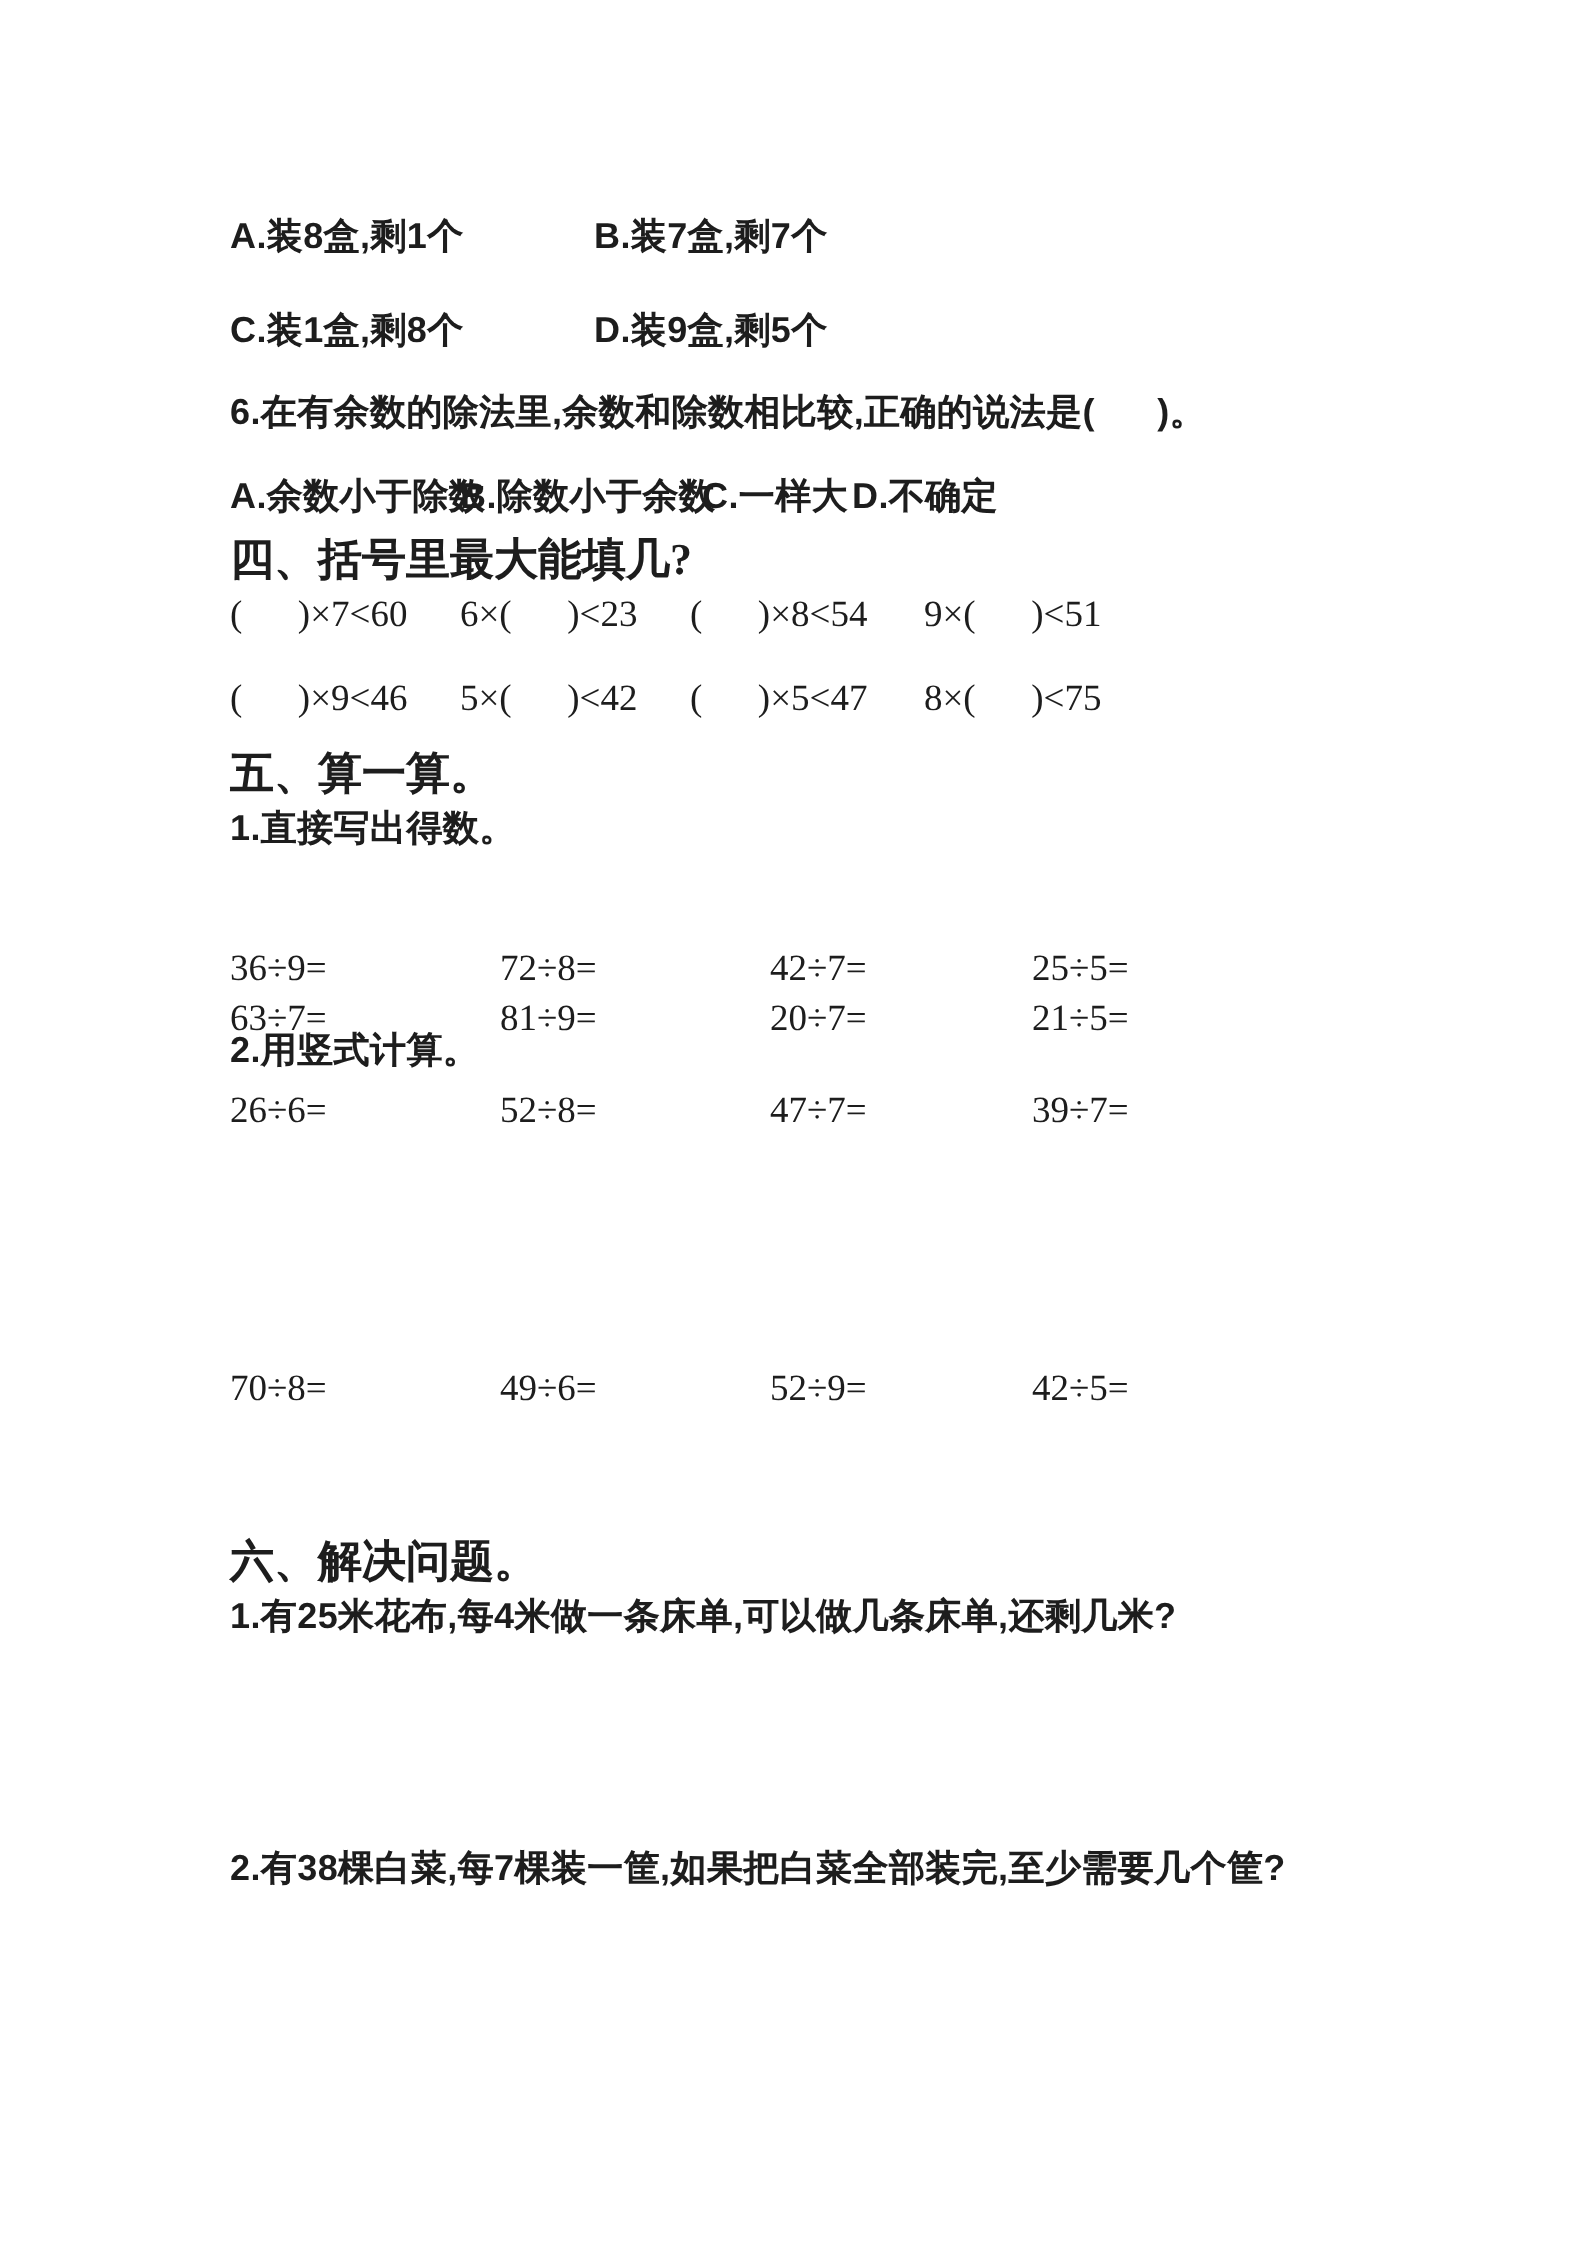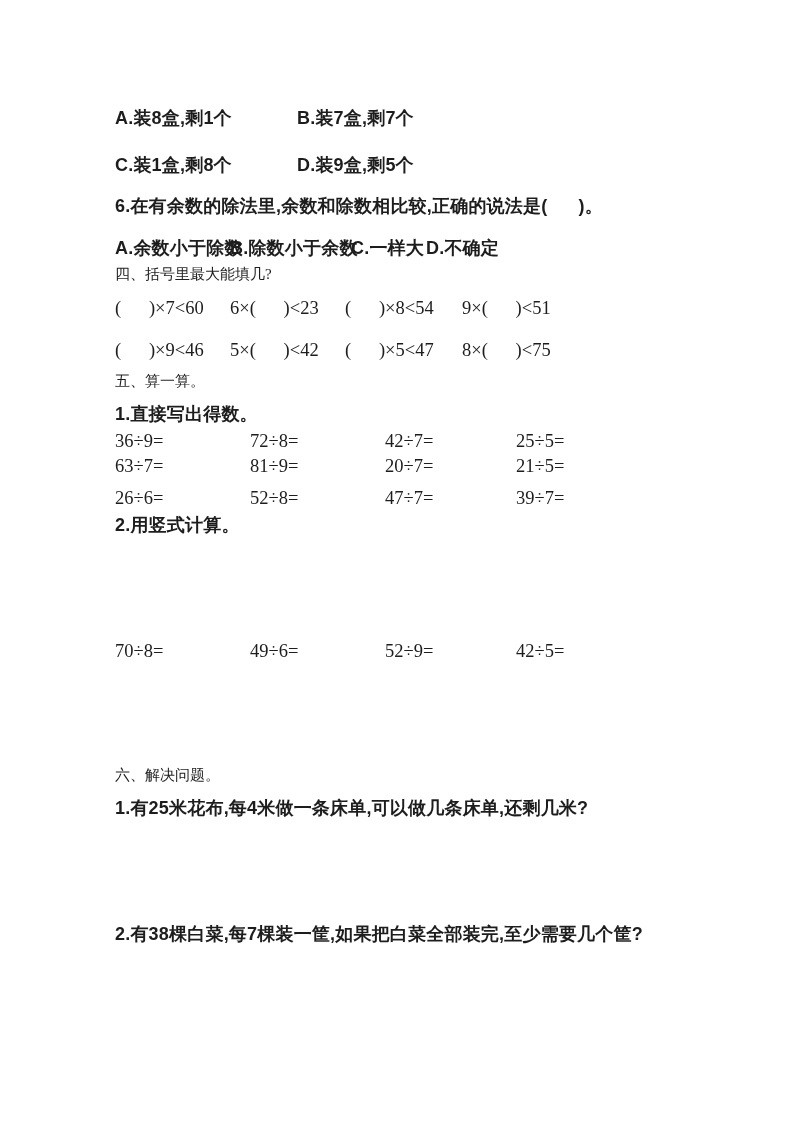--- a/index.html
+++ b/index.html
@@ -20,36 +20,36 @@
   }
   .line > span { flex: 0 0 auto; white-space: pre; }
   .hei {            
     font-family: "Liberation Sans", sans-serif;
     font-weight: 600;
     font-size: 18px;
     letter-spacing: 0.2px;
   }
   .song {           
     font-family: "Liberation Serif", serif;
-    font-weight: 400;
-    font-size: 15px;
+    font-weight: 700;
+    font-size: 22px;
   }
   .math {           
     font-family: "Liberation Serif", serif;
     font-weight: 400;
     font-size: 18.5px;
     justify-content: center;
   }
   
   .w182 { width: 182px; }
   .w115 { width: 115px; }
   .w121 { width: 121px; }
   .w75  { width: 75px; }
   .w117 { width: 117px; }
-  .w135 { width: 135px; }
+  .w135 { width: 135px; margin-top: 44px; }
   .w131 { width: 131px; font-family: Liberation Serif, serif; }
 </style>
 </head>
 <body>
 
 <div class="page">
 
   <div class="line hei" style="top:106px">
     <span class="w182">A.装8盒,剩1个</span>
     <span>B.装7盒,剩7个</span>
@@ -99,21 +99,21 @@
   </div>
   <div class="line math" style="top:456px">
     <span class="w135">63÷7=</span>
     <span class="w135">81÷9=</span>
     <span class="w131">20÷7=</span>
     <span>21÷5=</span>
   </div>
   <div class="line hei" style="top:513px">
     <span>2.用竖式计算。</span>
   </div>
-  <div class="line math" style="top:488px">
+  <div class="line math" style="top:502px">
     <span class="w135">26÷6=</span>
     <span class="w135">52÷8=</span>
     <span class="w131">47÷7=</span>
     <span>39÷7=</span>
   </div>
   <div class="line math" style="top:641px">
     <span class="w135">70÷8=</span>
     <span class="w135">49÷6=</span>
     <span class="w131">52÷9=</span>
     <span>42÷5=</span>

